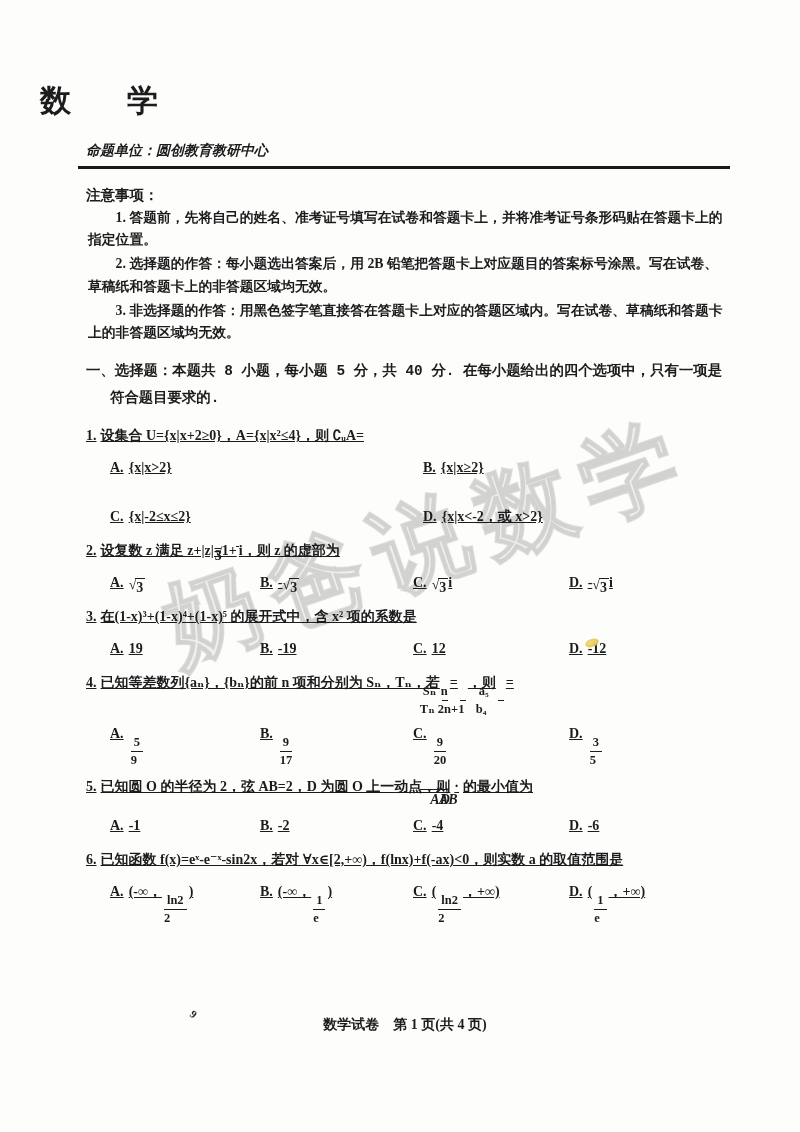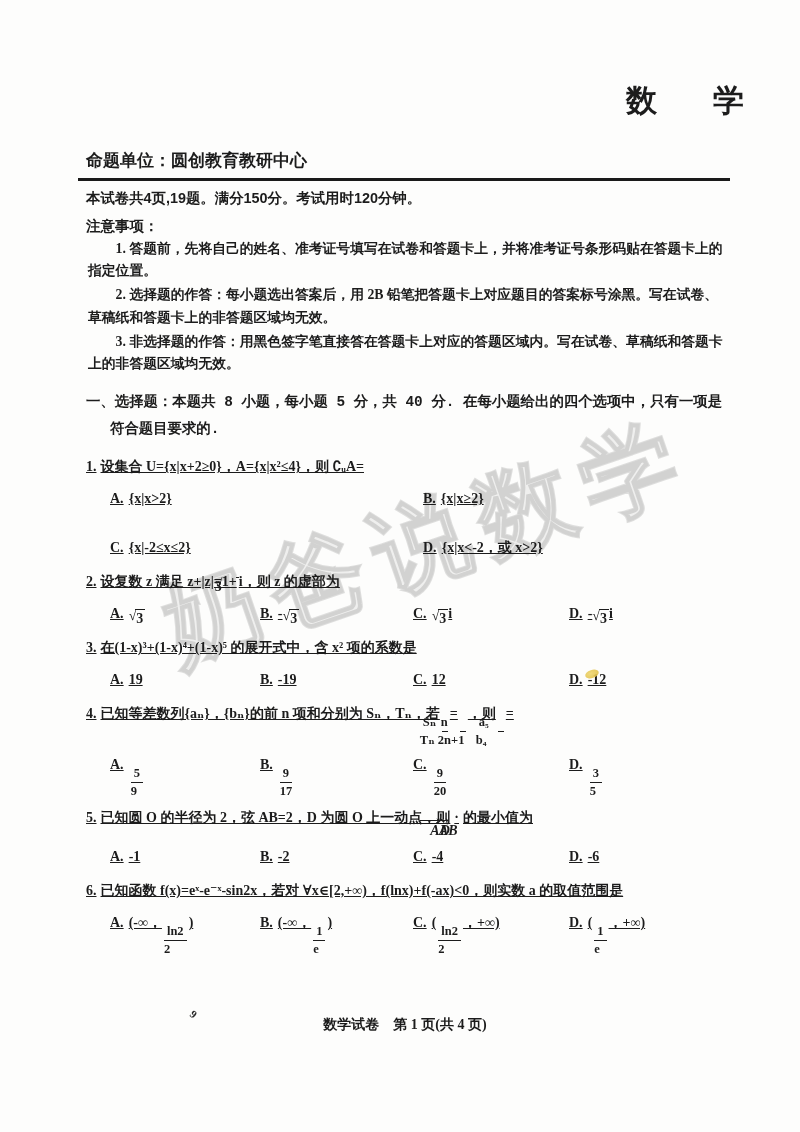--- a/index.html
+++ b/index.html
@@ -7,25 +7,25 @@
     position:relative;width:800px;height:1132px;margin:0 auto;
     background:#fdfdfc;color:#1c1c1c;overflow:hidden;
     font-family:"Liberation Serif","DejaVu Serif",serif;
     font-size:14px;
   }
   .layer{position:relative;z-index:1;}
   .content{padding:0 70px 0 86px;}
 
   
   .title{
-    margin:0;padding-top:80px;text-align:right;
+    margin:0;padding-top:80px;text-align:left;
     font-size:31px;font-weight:700;letter-spacing:56px;text-indent:40px;
     font-family:"Liberation Serif","DejaVu Serif",serif;
   }
-  .org{margin-top:27px;font-size:17px;font-weight:700;}
+  .org{margin-top:20px;font-size:14px;font-weight:700;font-style:italic;}
   .rule{border:0;border-top:3px solid #1a1a1a;margin:6px 0 0 -8px;}
   .meta{
     display:flex;justify-content:space-between;margin-top:8px;
     font-family:"Liberation Sans","DejaVu Sans",sans-serif;
     font-weight:700;font-size:14.4px;
   }
   .slogan{
     margin-top:9px;text-align:center;font-weight:700;font-size:15.5px;
     font-family:"Liberation Sans","DejaVu Sans",sans-serif;letter-spacing:1px;
   }
@@ -99,21 +99,20 @@
 
   <div class="watermark">奶爸说数学</div>
 
   <div class="layer">
     <h1 class="title">数学</h1>
 
     <div class="content">
       <div class="org">命题单位：圆创教育教研中心</div>
       <hr class="rule">
       <div class="meta">
-        <span>本试卷共4页,19题。满分150分。考试用时120分钟。</span>
       </div>
 
       <div class="notice-h">注意事项：</div>
       <p class="notice">1. 答题前，先将自己的姓名、准考证号填写在试卷和答题卡上，并将准考证号条形码贴在答题卡上的指定位置。</p>
       <p class="notice">2. 选择题的作答：每小题选出答案后，用 2B 铅笔把答题卡上对应题目的答案标号涂黑。写在试卷、草稿纸和答题卡上的非答题区域均无效。</p>
       <p class="notice">3. 非选择题的作答：用黑色签字笔直接答在答题卡上对应的答题区域内。写在试卷、草稿纸和答题卡上的非答题区域均无效。</p>
 
       <div class="sec-h">一、选择题：本题共 8 小题，每小题 5 分，共 40 分. 在每小题给出的四个选项中，只有一项是符合题目要求的.</div>
 
       <div class="questions">

